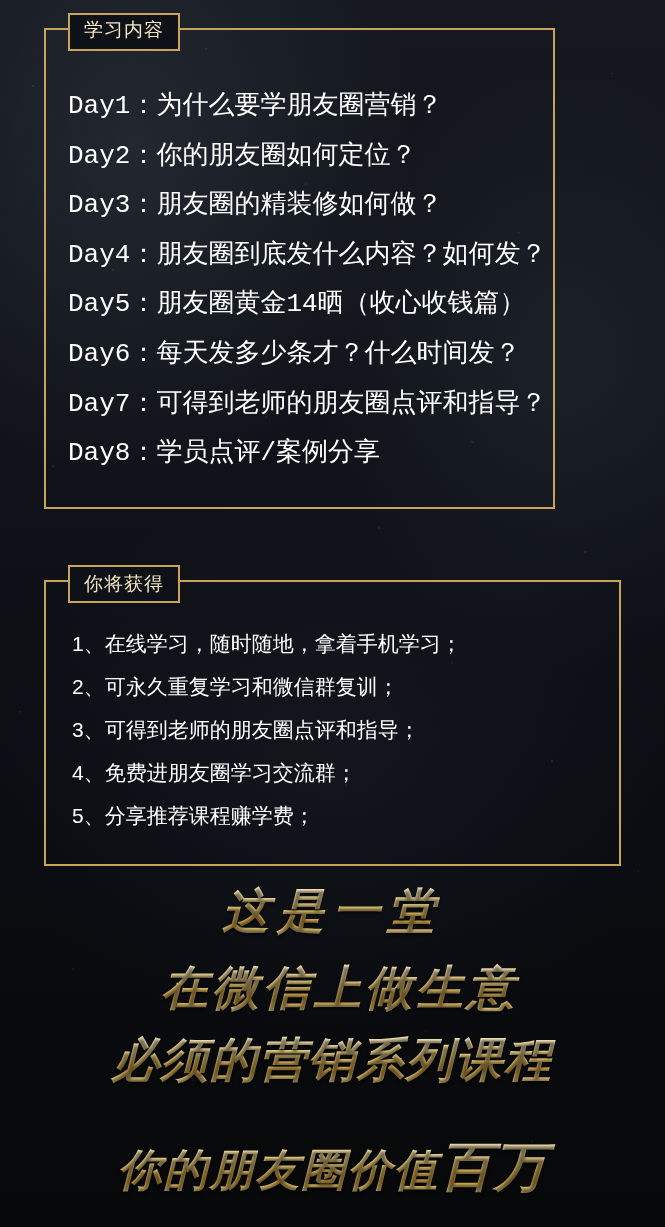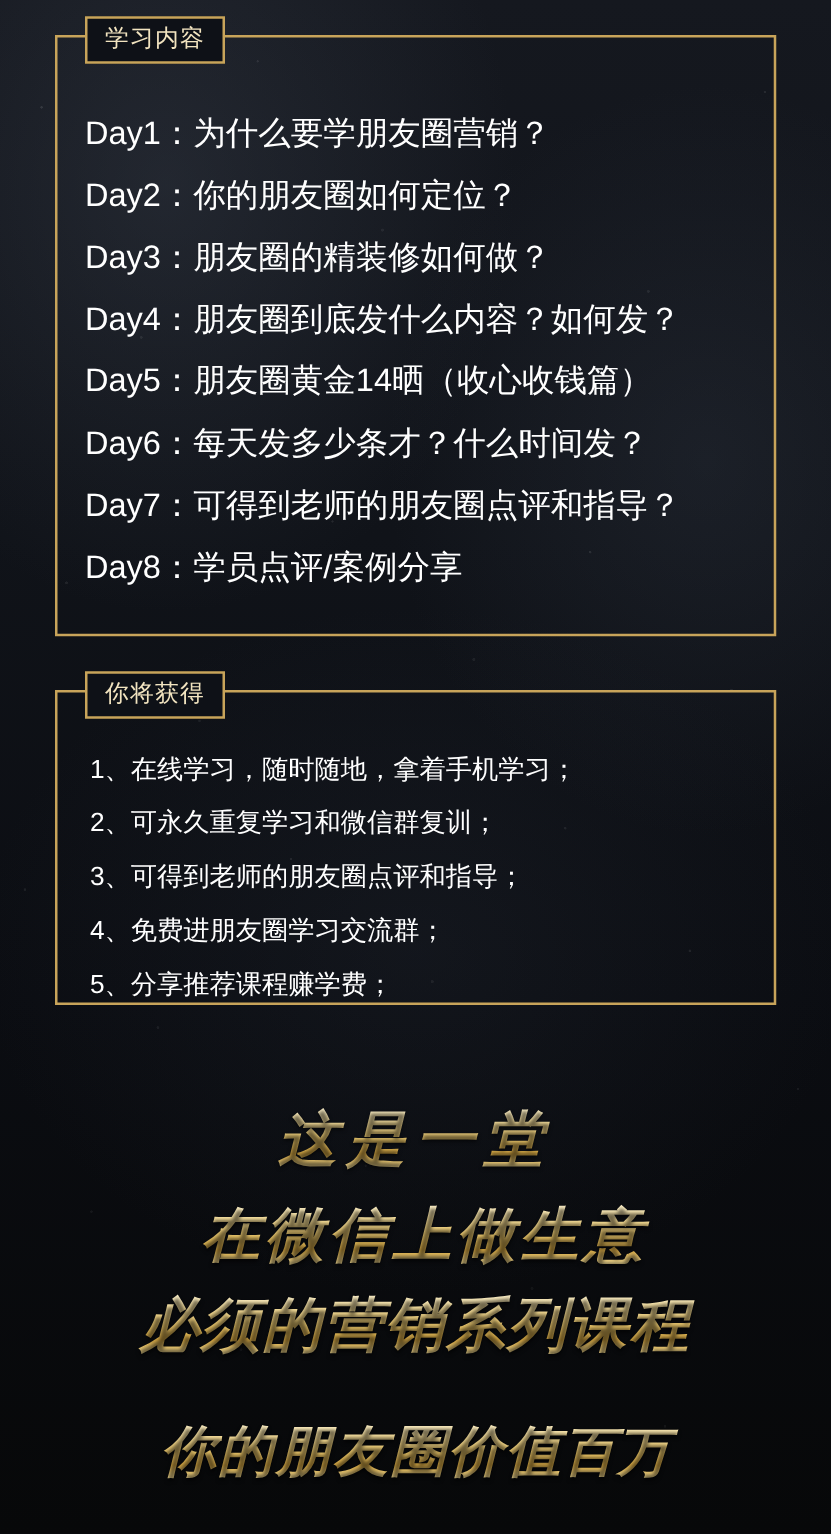--- a/index.html
+++ b/index.html
@@ -75,43 +75,44 @@
     line-height: 1;
     padding: 7px 14px 8px 14px;
     letter-spacing: 1px;
     white-space: nowrap;
   }
 
   
   #box-curriculum {
     left: 44px;
     top: 28px;
-    width: 577px;
+    width: 511px;
     height: 481px;
+    font-family: Liberation Mono, monospace;
   }
   .curr-list {
     position: absolute;
     left: 22px;
     top: 62px;
     right: 16px;
   }
   .curr-item {
     color: #ffffff;
     font-size: 26px;
     line-height: 1.1;
     margin-bottom: 21px;
     white-space: nowrap;
   }
 
   
   #box-benefits {
     left: 44px;
-    top: 552px;
+    top: 580px;
     width: 577px;
-    height: 252px;
+    height: 286px;
   }
   .ben-list {
     position: absolute;
     left: 26px;
     top: 50px;
     right: 16px;
   }
   .ben-item {
     color: #ffffff;
     font-size: 21px;
@@ -139,21 +140,21 @@
     -webkit-text-fill-color: transparent;
     text-shadow: 0 2px 3px rgba(0,0,0,0.55);
     letter-spacing: 3px;
     white-space: nowrap;
   }
   #hl-line1 { top: 880px; font-size: 47px; letter-spacing: 8px; }
   #hl-line2 { top: 957px; font-size: 47px; letter-spacing: 4px; padding-left: 14px; }
   #hl-line3 { top: 1029px; font-size: 47px; letter-spacing: 2px; }
   #hl-line4 { top: 1132px; font-size: 44px; letter-spacing: 2px; }
   #hl-line4 .big {
-    font-size: 42px;
+    font-size: 53px;
     letter-spacing: 1px;
   }
 </style>
 </head>
 <body>
 
 <div class="page">
   <div class="speckles"></div>
 
   <div class="section-box" id="box-curriculum">

